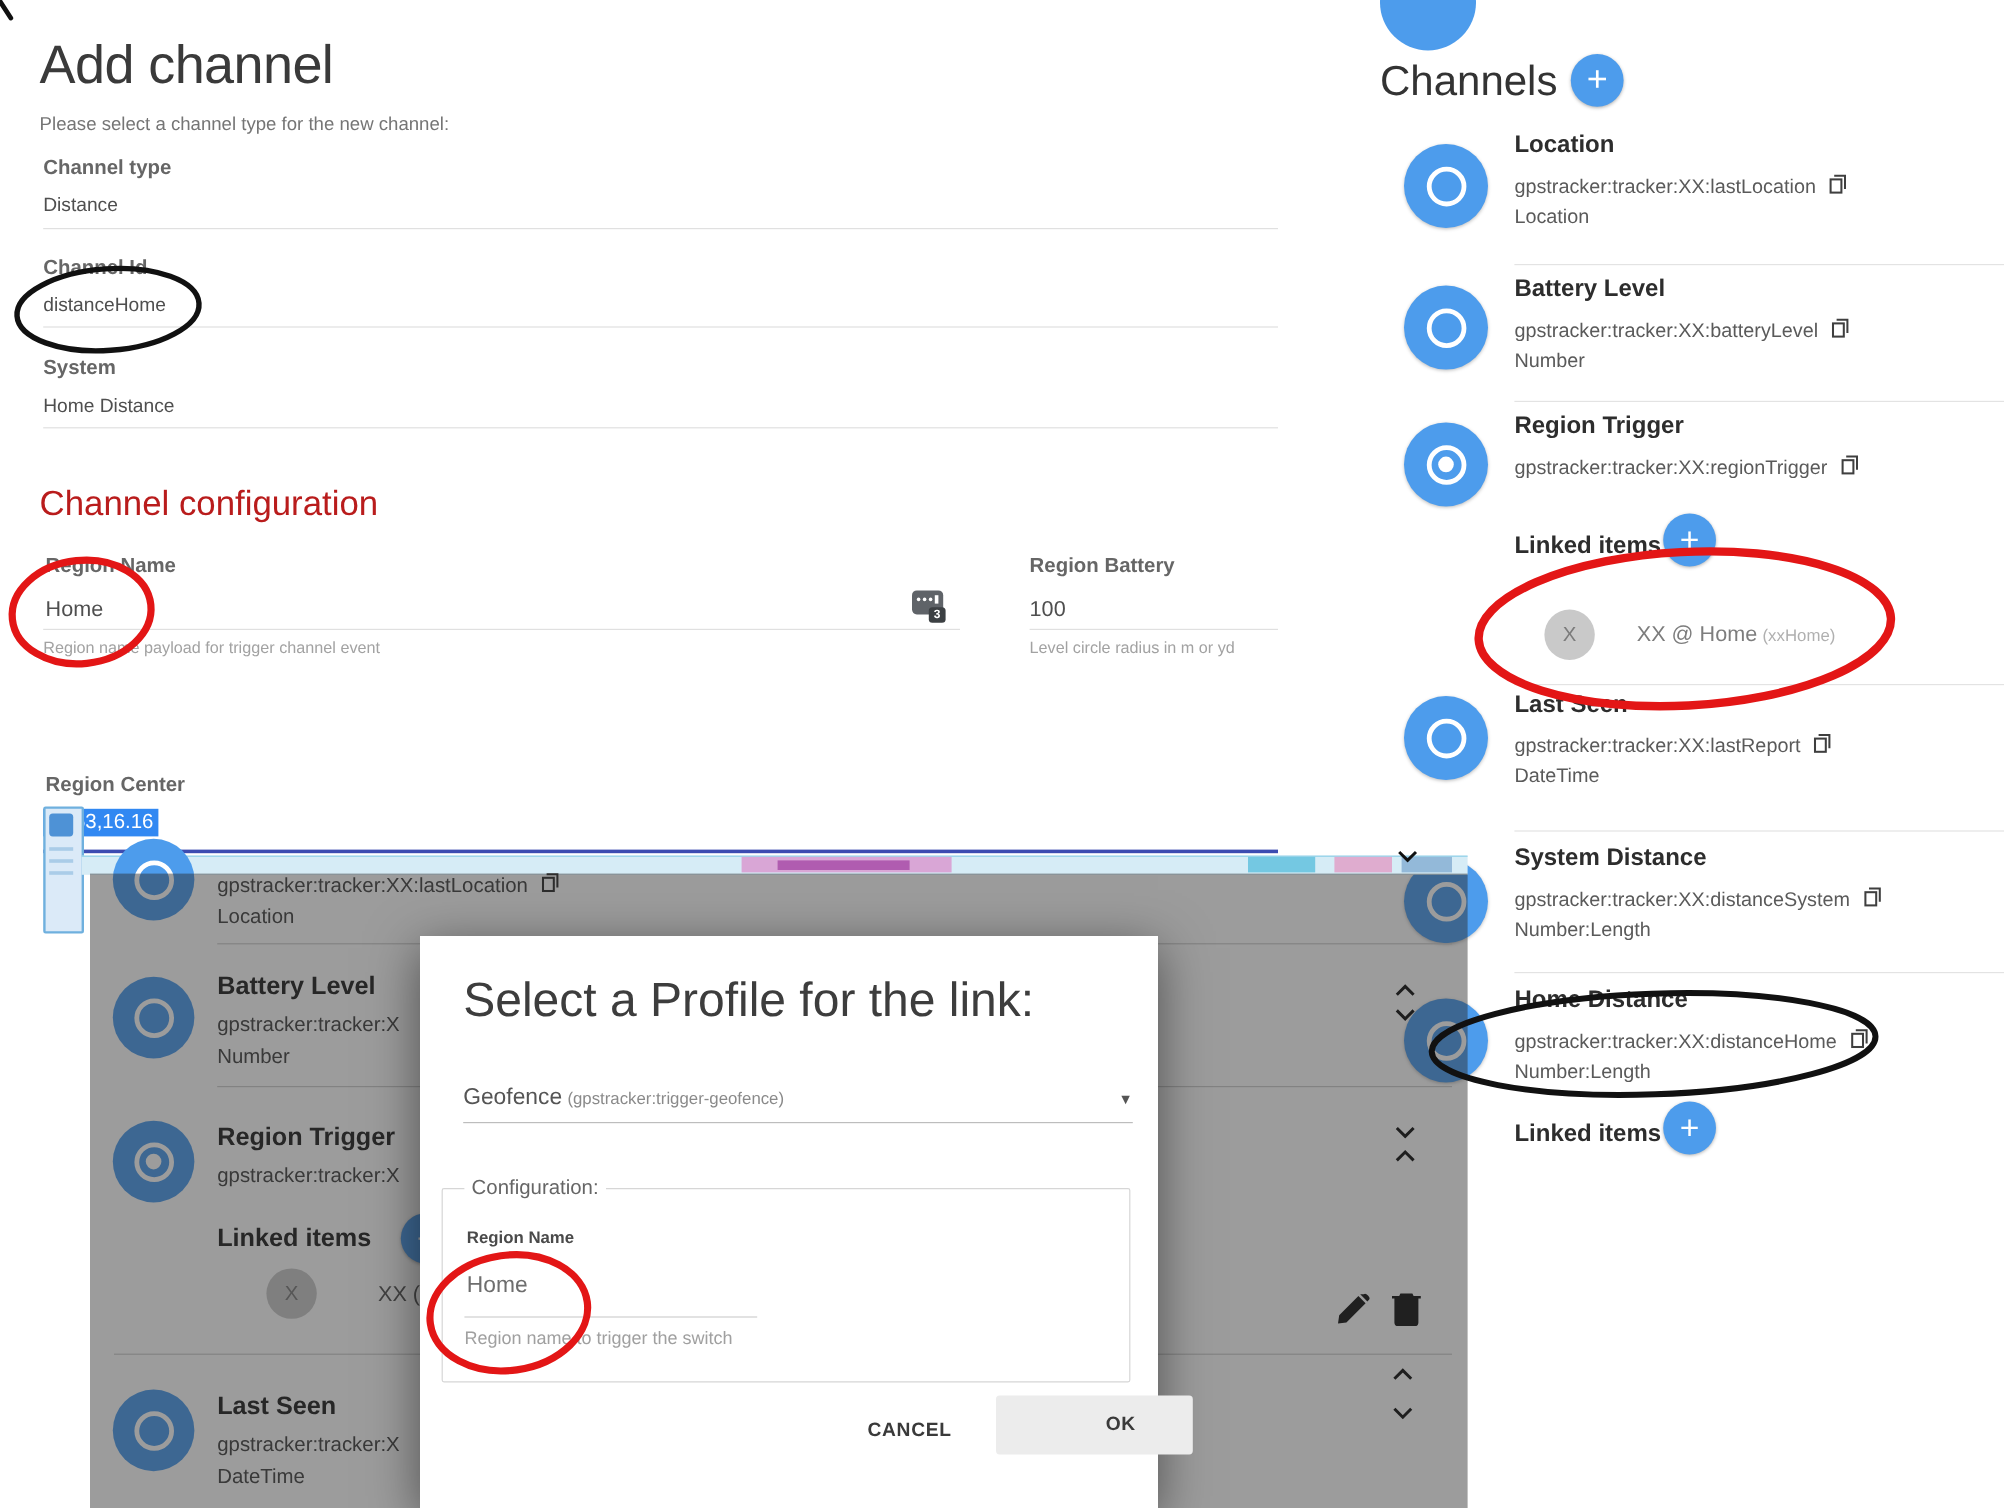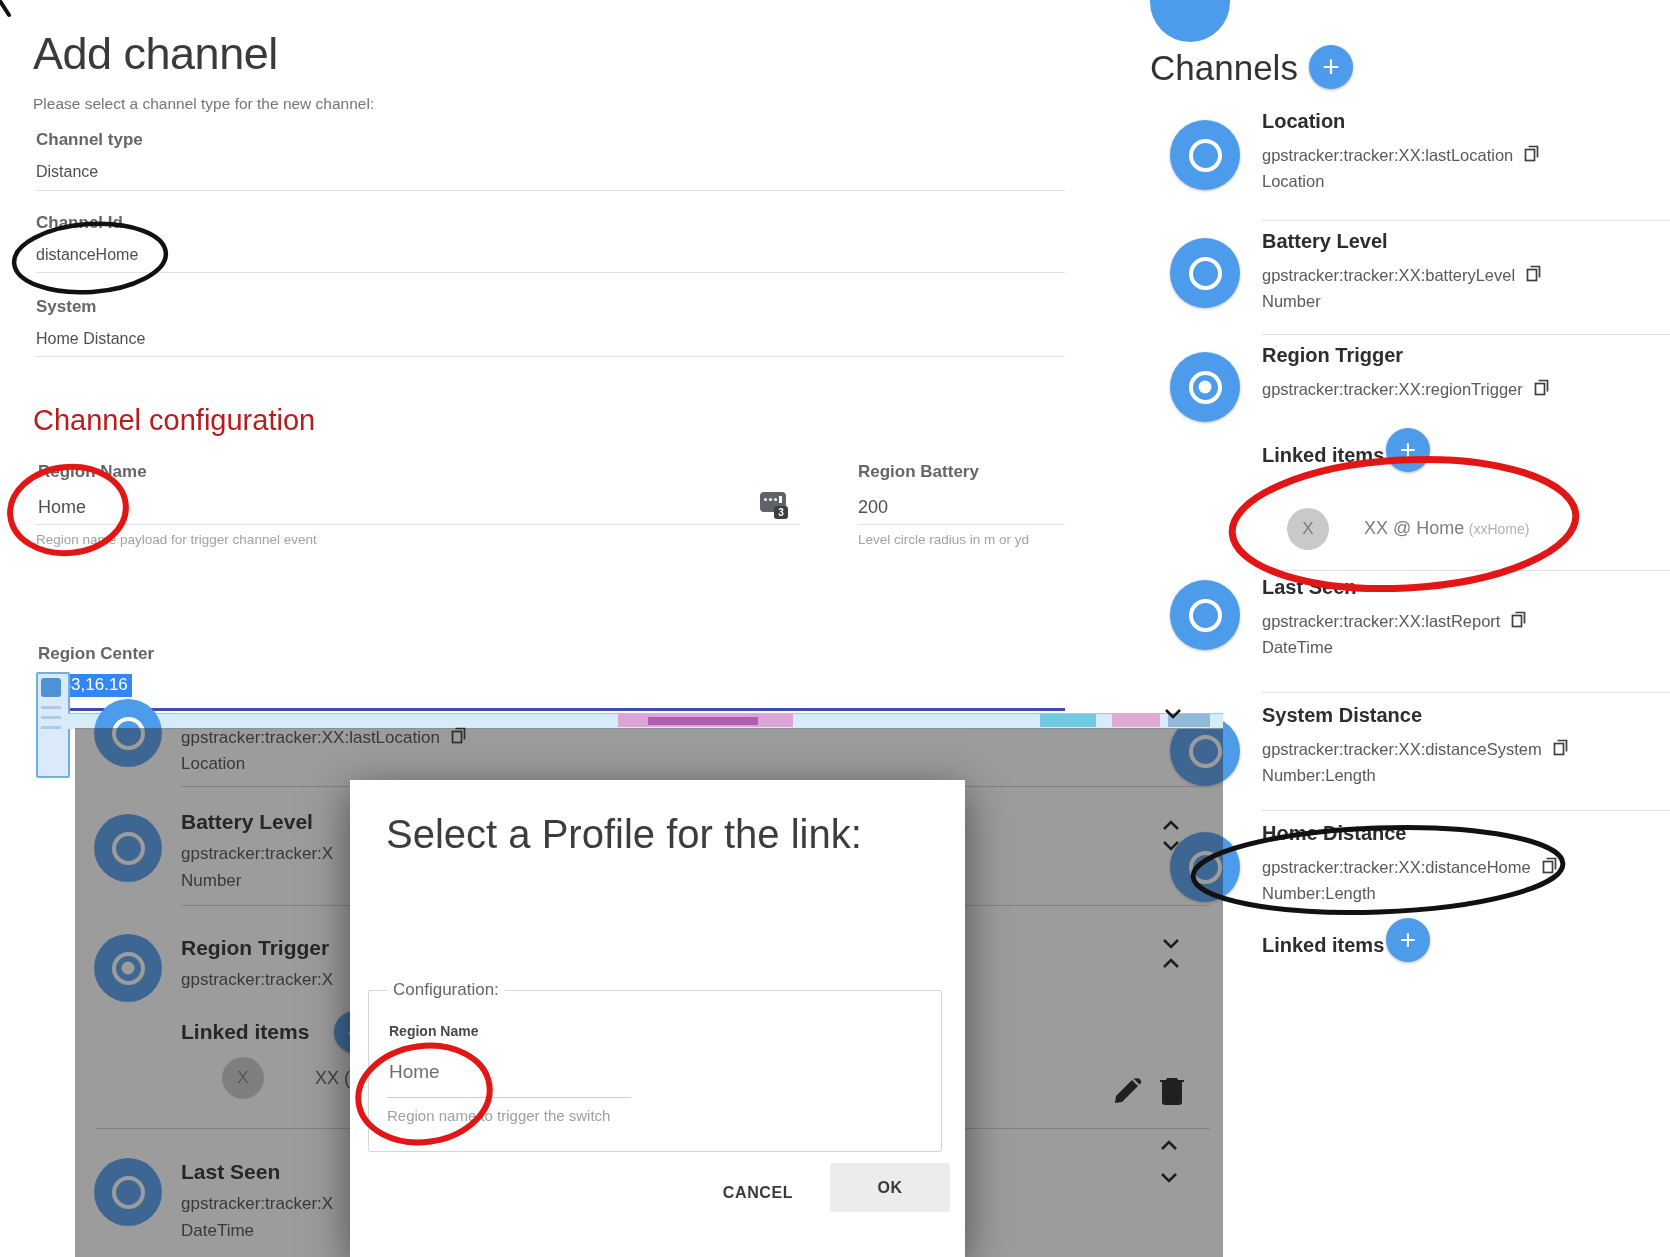--- a/index.html
+++ b/index.html
@@ -82,21 +82,21 @@
 <div class="abs" style="left:760px;top:492px;width:30px;height:28px;">
   <div class="abs" style="left:0;top:0;width:26px;height:20px;background:#5f6368;border-radius:4px;"></div>
   <div class="abs" style="left:4px;top:6px;width:3px;height:3px;background:#fff;border-radius:50%;"></div>
   <div class="abs" style="left:9px;top:6px;width:3px;height:3px;background:#fff;border-radius:50%;"></div>
   <div class="abs" style="left:14px;top:6px;width:3px;height:3px;background:#fff;border-radius:50%;"></div>
   <div class="abs" style="left:19px;top:4px;width:3px;height:7px;background:#fff;"></div>
   <div class="abs" style="left:14px;top:14px;width:14px;height:13px;background:#3c4043;border-radius:3px;color:#fff;font-size:10px;font-weight:700;text-align:center;line-height:13px;">3</div>
 </div>
 
 <div class="abs lbl" style="left:858px;top:462px;">Region Battery</div>
-<div class="abs val" style="left:858px;top:497px;font-size:18px;">200</div>
+<div class="abs val" style="left:858px;top:497px;font-size:18px;">100</div>
 <div class="abs uline" style="left:858px;top:524px;width:207px;"></div>
 <div class="abs helper" style="left:858px;top:532px;">Level circle radius in m or yd</div>
 
 <div class="abs lbl" style="left:38px;top:644px;">Region Center</div>
 <div class="abs" style="left:36px;top:674px;">
   <span class="selchip">42.53,16.16</span>
 </div>
 <div class="abs uline-focus" style="left:36px;top:708px;width:1029px;"></div>
 
 <div class="abs" style="left:36px;top:672px;width:30px;height:102px;background:#dbeaf8;border:2px solid #6fb0de;border-radius:2px;z-index:1;">
@@ -312,33 +312,39 @@
         <polyline points="2,2 9,9 16,2" fill="none" stroke="#111" stroke-width="2.5"></polyline>
       </svg>
     </div>
 </div>
 
 <div class="abs overlay" style="left:75px;top:728px;width:1148px;height:529px;z-index:3;"></div>
 
 <div class="abs modal" style="left:350px;top:780px;width:615px;height:477px;z-index:4;">
   <div class="abs m-title" style="left:36px;top:32px;">Select a Profile for the link:</div>
 
+  <div class="abs" style="left:36px;top:124px;width:558px;">
+    <span class="m-sel-name">Geofence</span>
+    <span class="m-sel-id">(gpstracker:trigger-geofence)</span>
+    <span class="m-caret abs" style="right:0;top:5px;">▼</span>
+    <div class="uline" style="margin-top:9px;background:#bdbdbd;"></div>
+  </div>
 
   <div class="abs fieldset" style="left:18px;top:210px;width:572px;height:160px;">
     <span class="legend abs" style="left:18px;top:-11px;">Configuration:</span>
     <div class="abs m-lbl" style="left:20px;top:32px;">Region Name</div>
     <div class="abs m-val" style="left:20px;top:70px;">Home</div>
     <div class="abs uline" style="left:18px;top:106px;width:244px;background:#cfcfcf;"></div>
     <div class="abs m-helper" style="left:18px;top:116px;">Region name to trigger the switch</div>
   </div>
 
   <div class="abs btn-text" style="left:350px;top:398px;width:116px;height:30px;">
       <span>CANCEL</span>
     </div>
-  <div class="abs btn-text btn-ok" style="left:480px;top:383px;width:120px;height:49px;">
+  <div class="abs btn-text btn-ok" style="left:480px;top:383px;width:120px;height:49px;padding-left:44px;">
       <span>OK</span>
     </div>
 </div>
 
 <svg class="abs" style="left:0;top:0;z-index:6;pointer-events:none;" width="1670" height="1257">
 
   <path d="M-2 -2 L9 15" stroke="#111" stroke-width="4" fill="none" stroke-linecap="round"></path>
 
   <ellipse cx="90" cy="258" rx="76" ry="34" fill="none" stroke="#111" stroke-width="4.5" transform="rotate(-4 90 258)" stroke-linecap="round"></ellipse>
 

